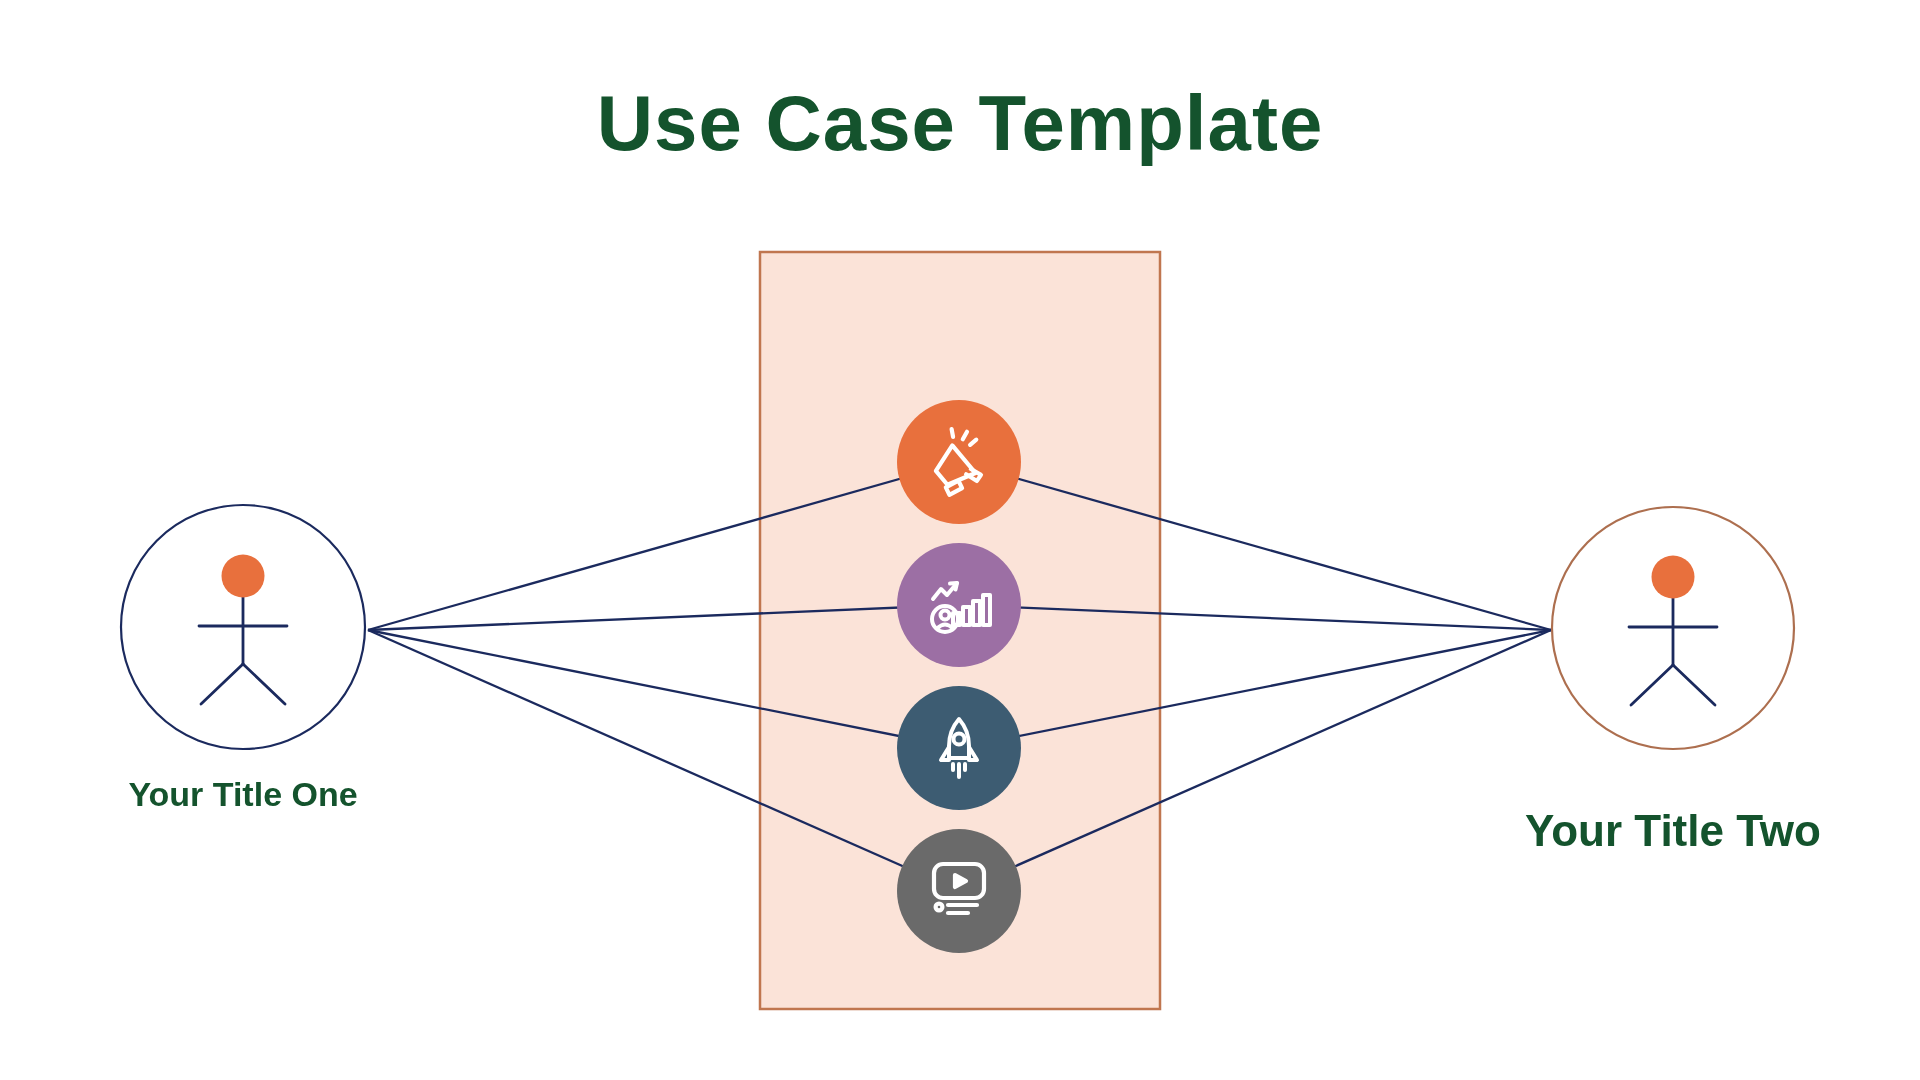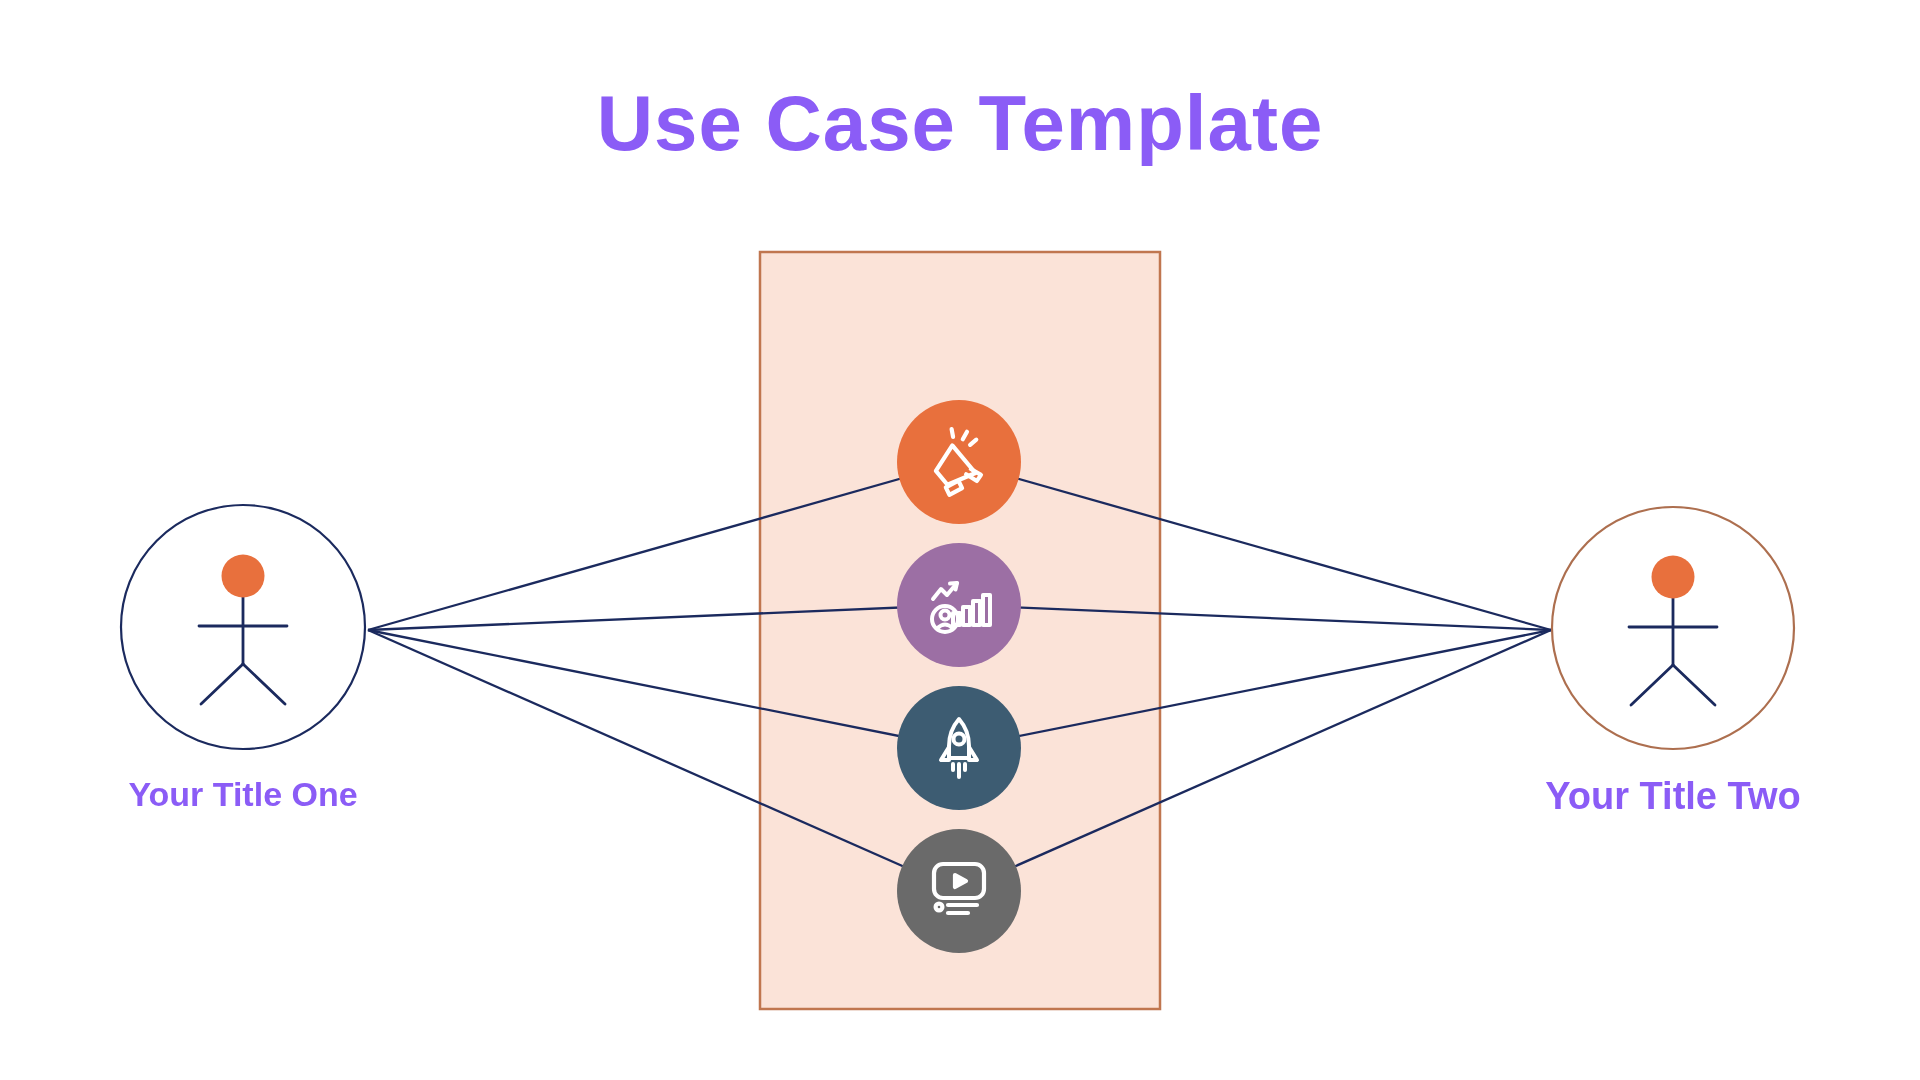--- a/index.html
+++ b/index.html
@@ -16,21 +16,21 @@
     overflow: hidden;
   }
   #diagram-svg {
     position: absolute;
     left: 0;
     top: 0;
   }
   .txt {
     position: absolute;
     font-weight: bold;
-    color: #8b5cf6;
+    color: #14532d;
     text-align: center;
     white-space: nowrap;
     line-height: 1;
   }
   .page-title {
     left: 0;
     top: 84px;
     width: 1920px;
     font-size: 78px;
     letter-spacing: 1px;
@@ -42,23 +42,23 @@
     font-size: 33px;
   }
   .actor-label-one {
     left: 43px;
     top: 777px;
     width: 400px;
     font-size: 34px;
   }
   .actor-label-two {
     left: 1473px;
-    top: 777px;
+    top: 809px;
     width: 400px;
-    font-size: 38px;
+    font-size: 44px;
   }
 </style>
 </head>
 <body>
 
 <div id="stage">
 
   <svg id="diagram-svg" width="1920" height="1080" viewBox="0 0 1920 1080">
 
     <rect x="760" y="252" width="400" height="757" stroke-width="2.5" fill="#fbe3d8" stroke="#c0764f"></rect>

